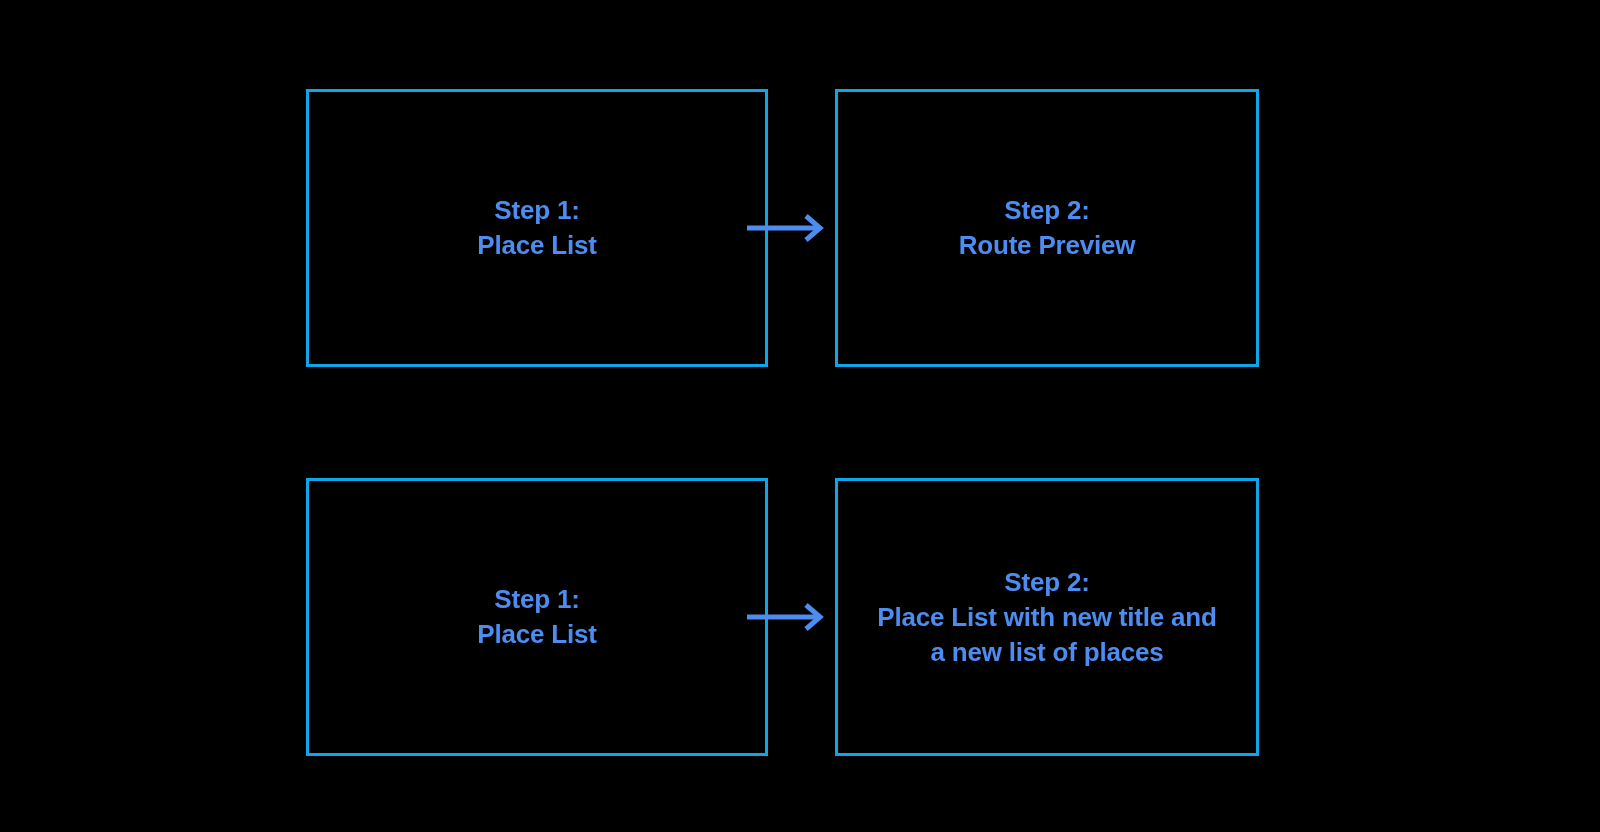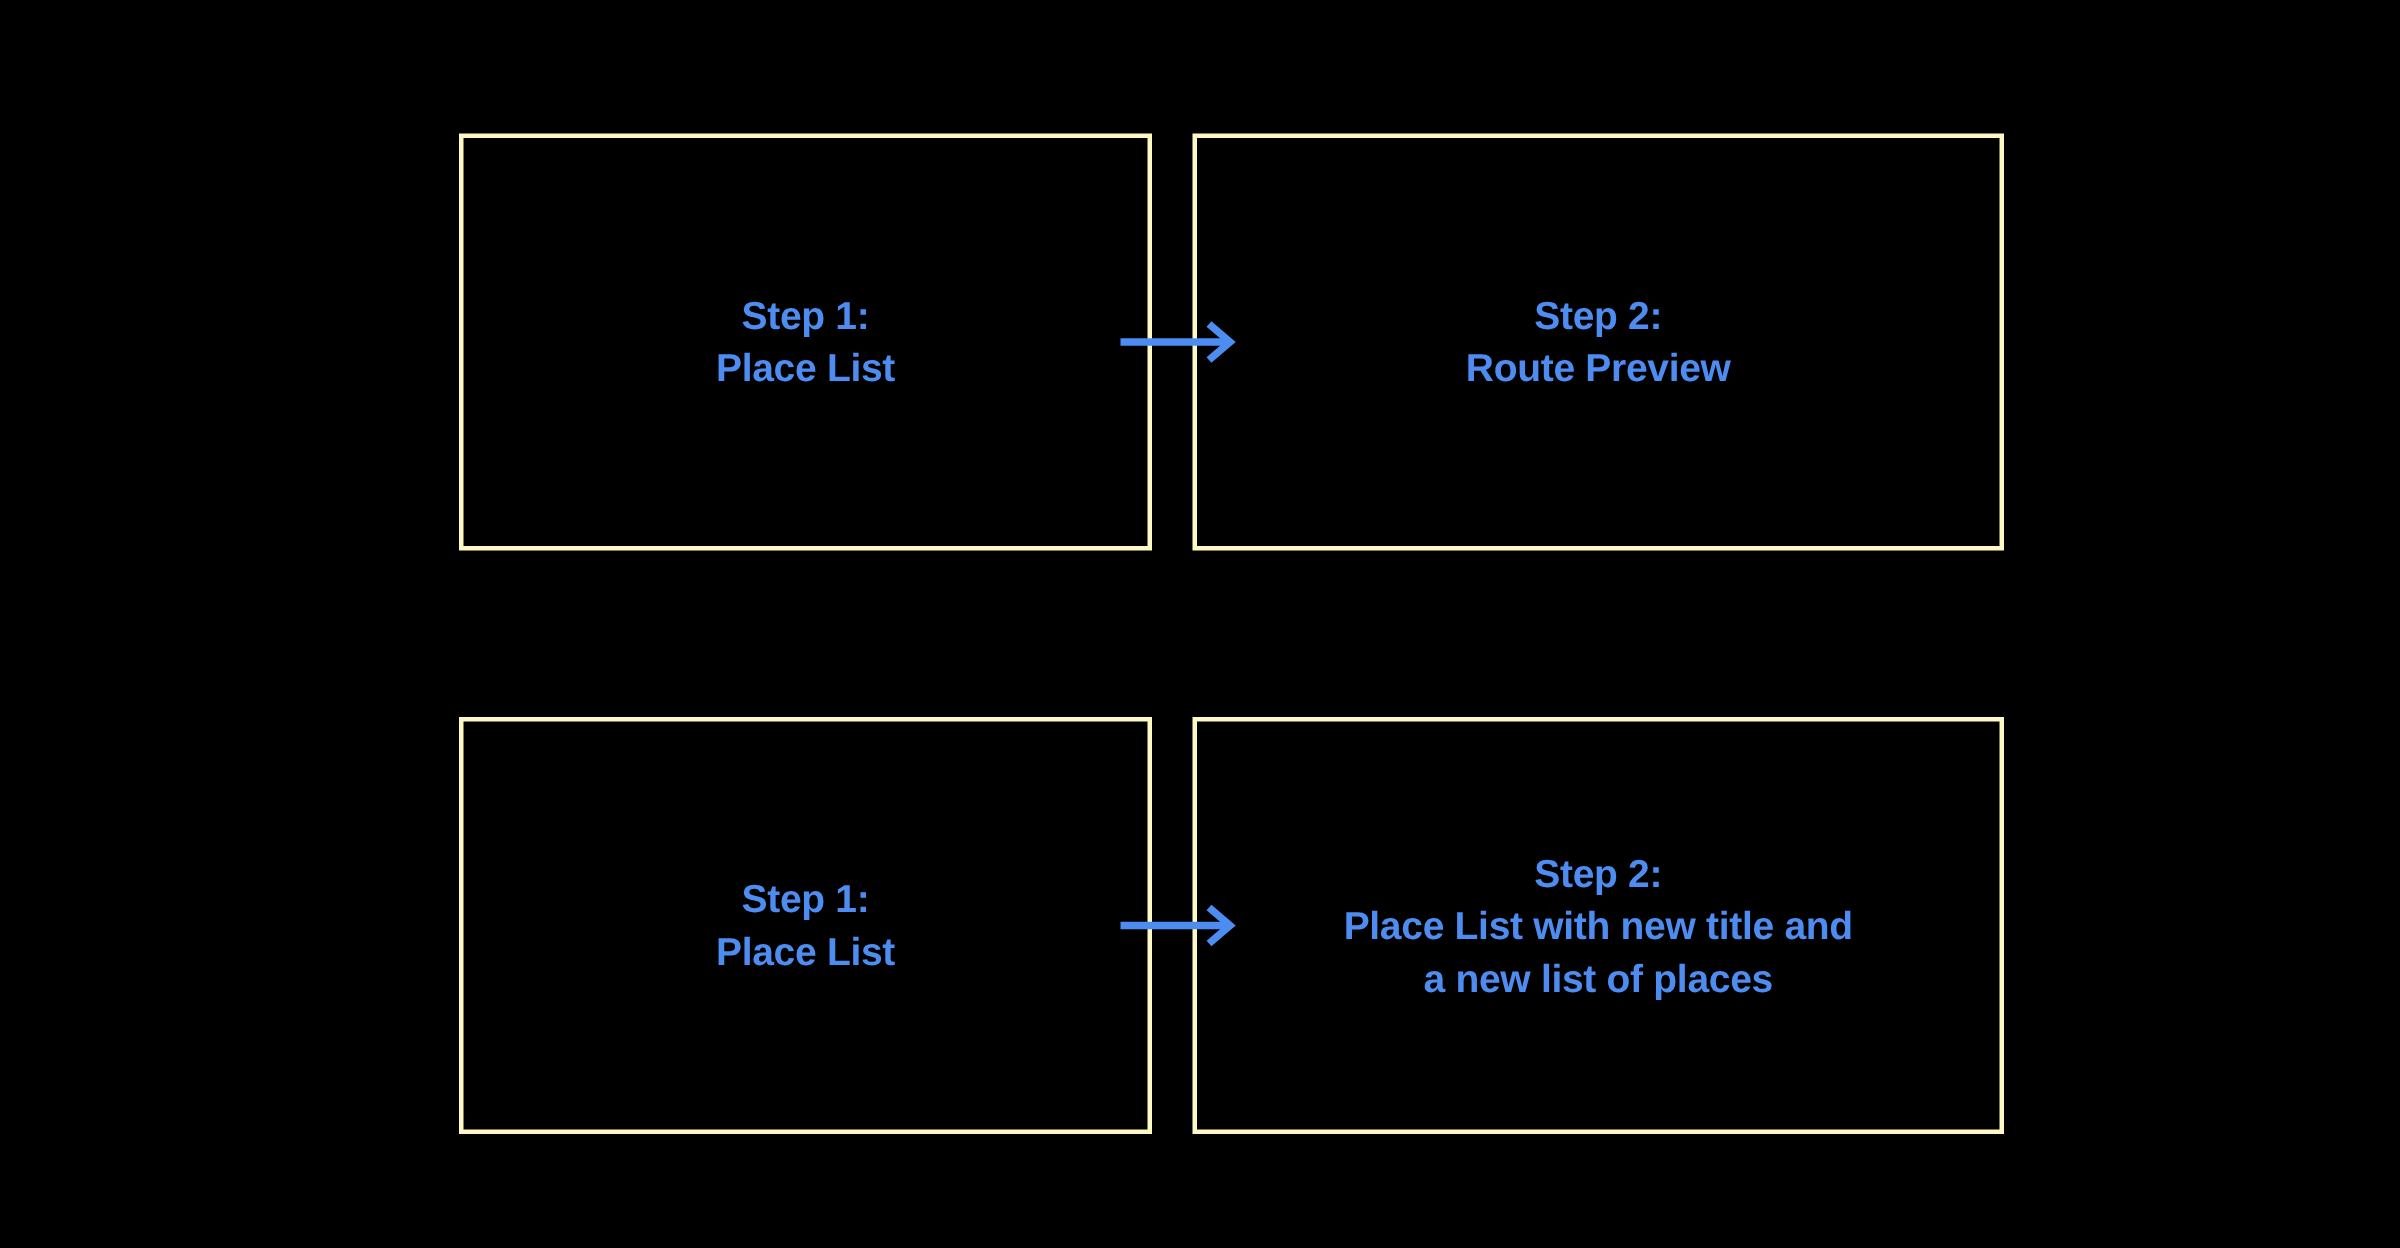--- a/index.html
+++ b/index.html
@@ -31,29 +31,29 @@
   }
   .flow-row.row-1 { top: 89px; }
   .flow-row.row-2 { top: 478px; }
 
   
   .step-box {
     position: absolute;
     top: 0;
     height: 278px;
     box-sizing: border-box;
-    border: 3px solid #fef9c3;
+    border: 3px solid #0ea5e9;
     background: #000000;
     display: flex;
     align-items: center;
     justify-content: center;
     text-align: center;
   }
   .step-box.box-left  { left: 306px; width: 462px; }
-  .step-box.box-right { left: 795px; width: 541px; }
+  .step-box.box-right { left: 835px; width: 424px; }
 
   .step-label {
     color: #4d8cf0;
     font-family: "Liberation Sans", sans-serif;
     font-size: 26px;
     font-weight: bold;
     line-height: 35px;
     letter-spacing: -0.2px;
     white-space: pre-line;
     padding: 0 10px;

